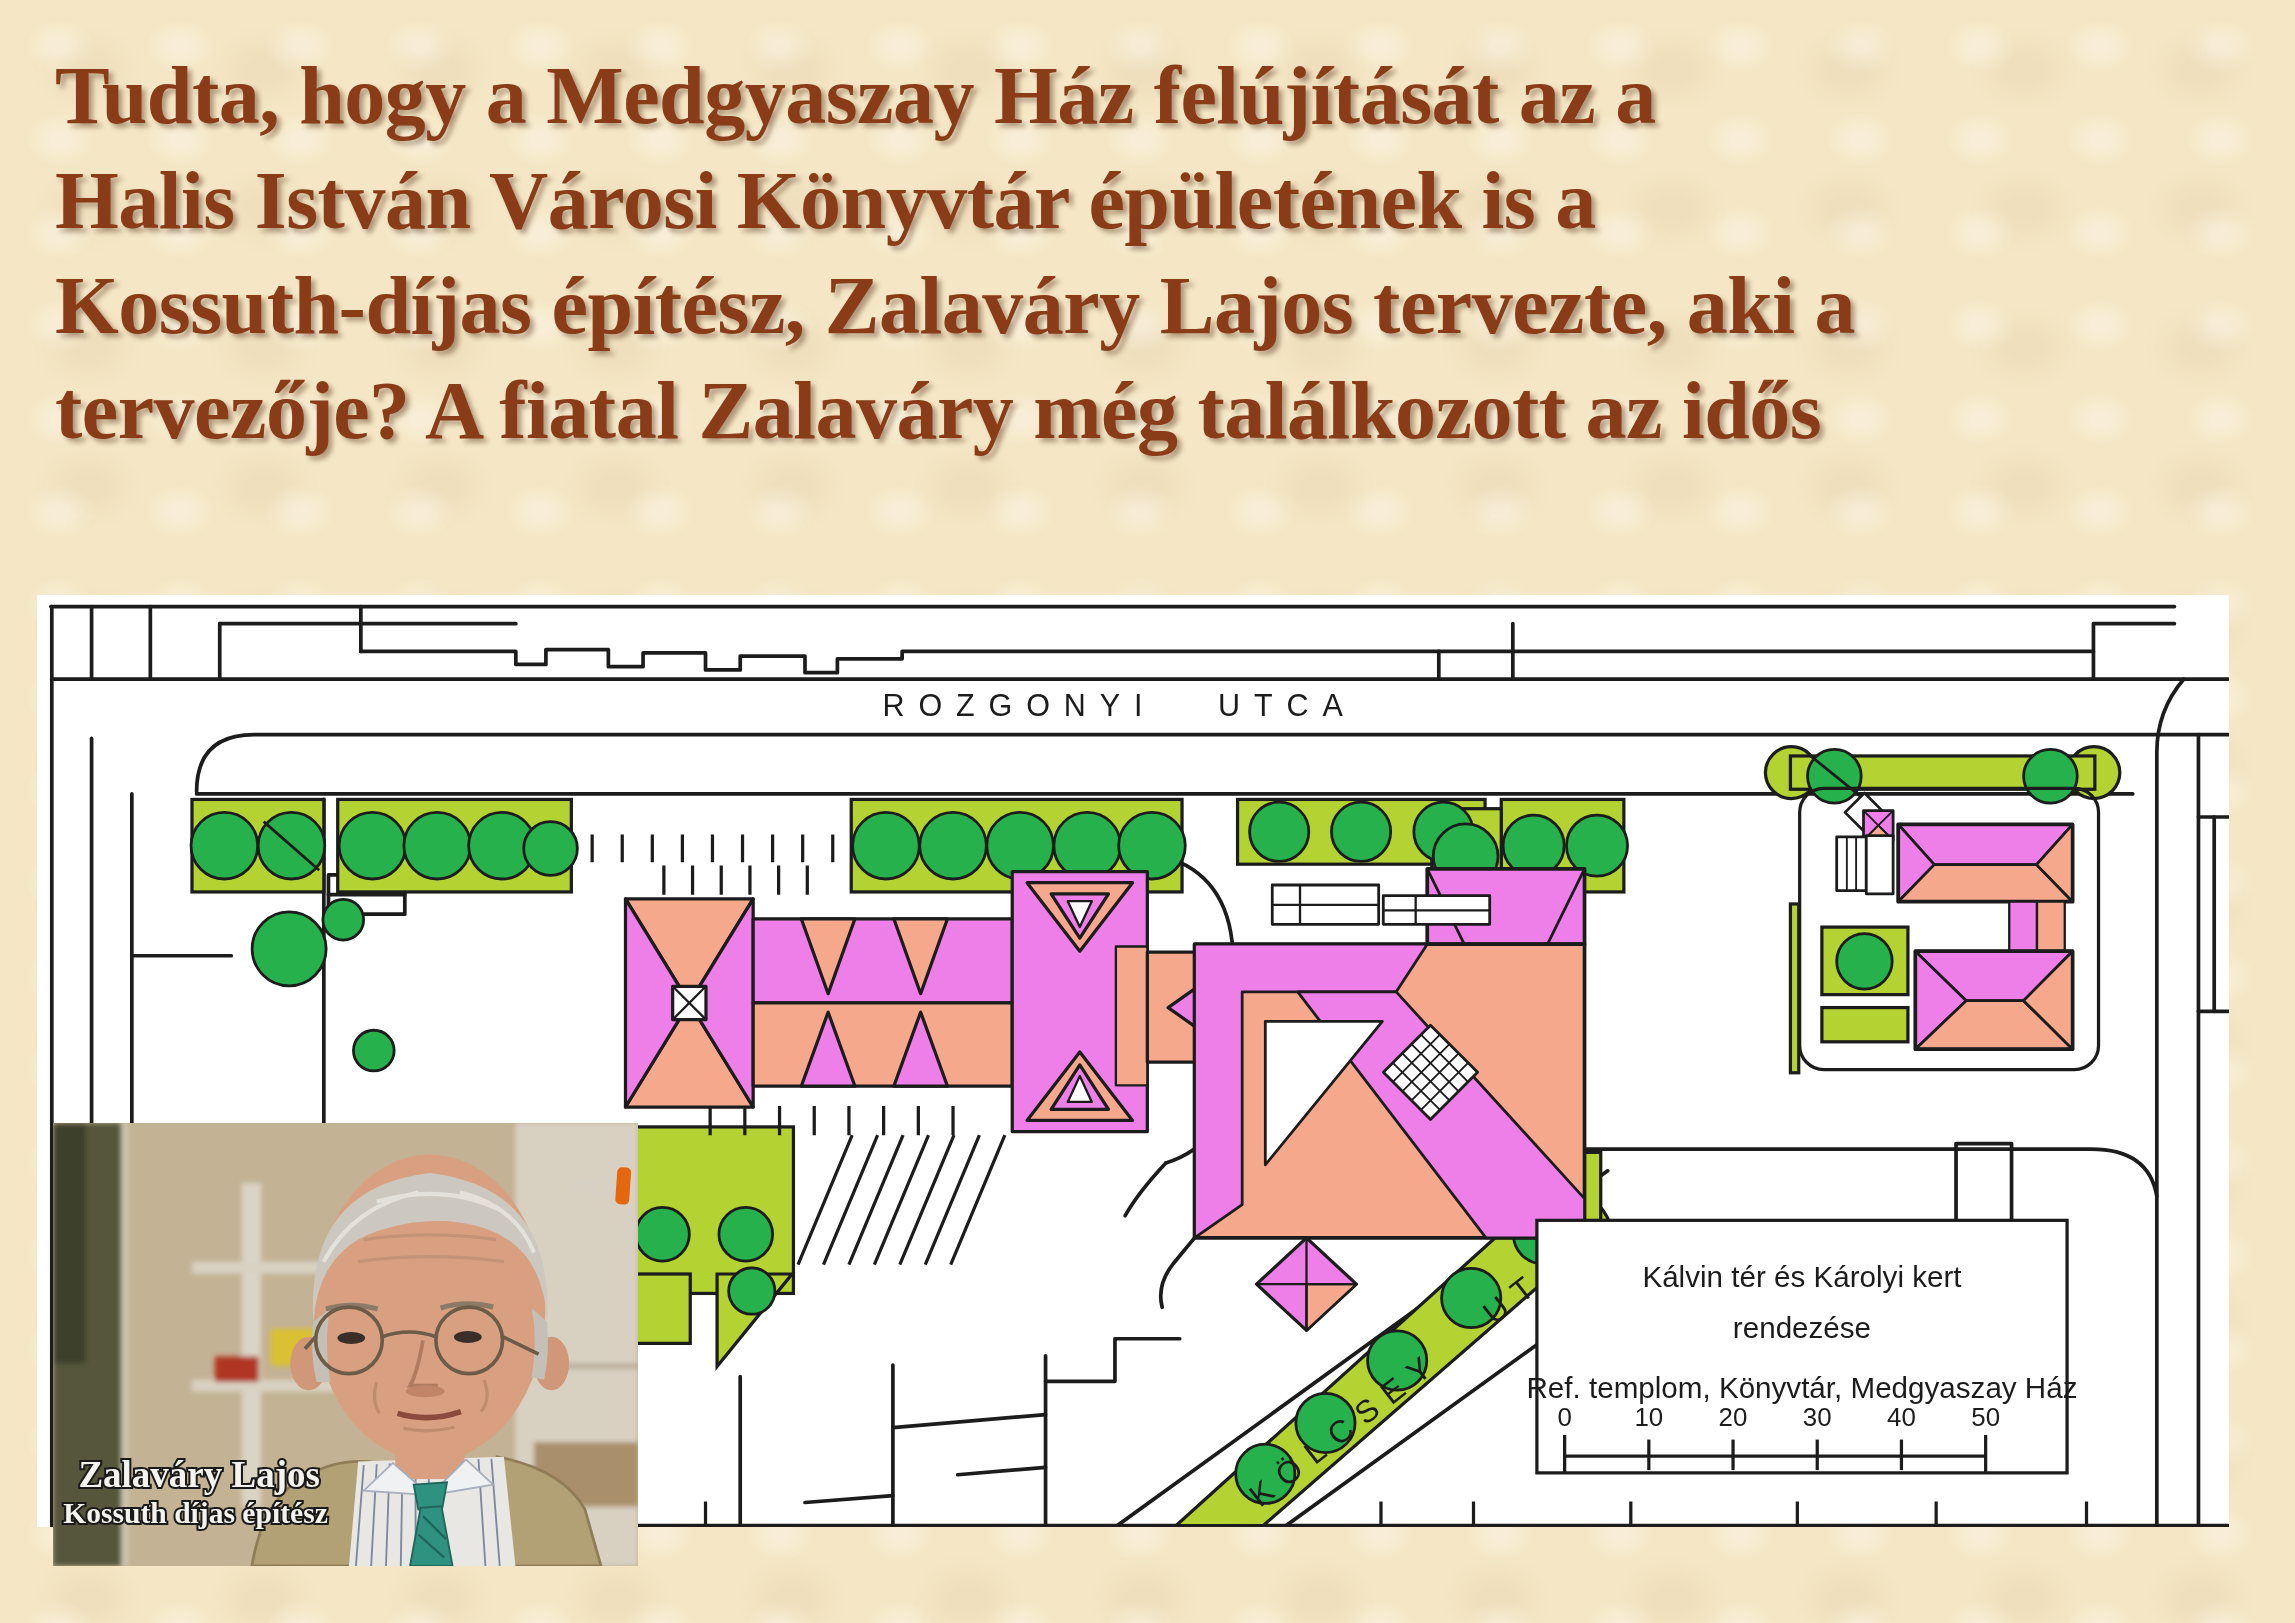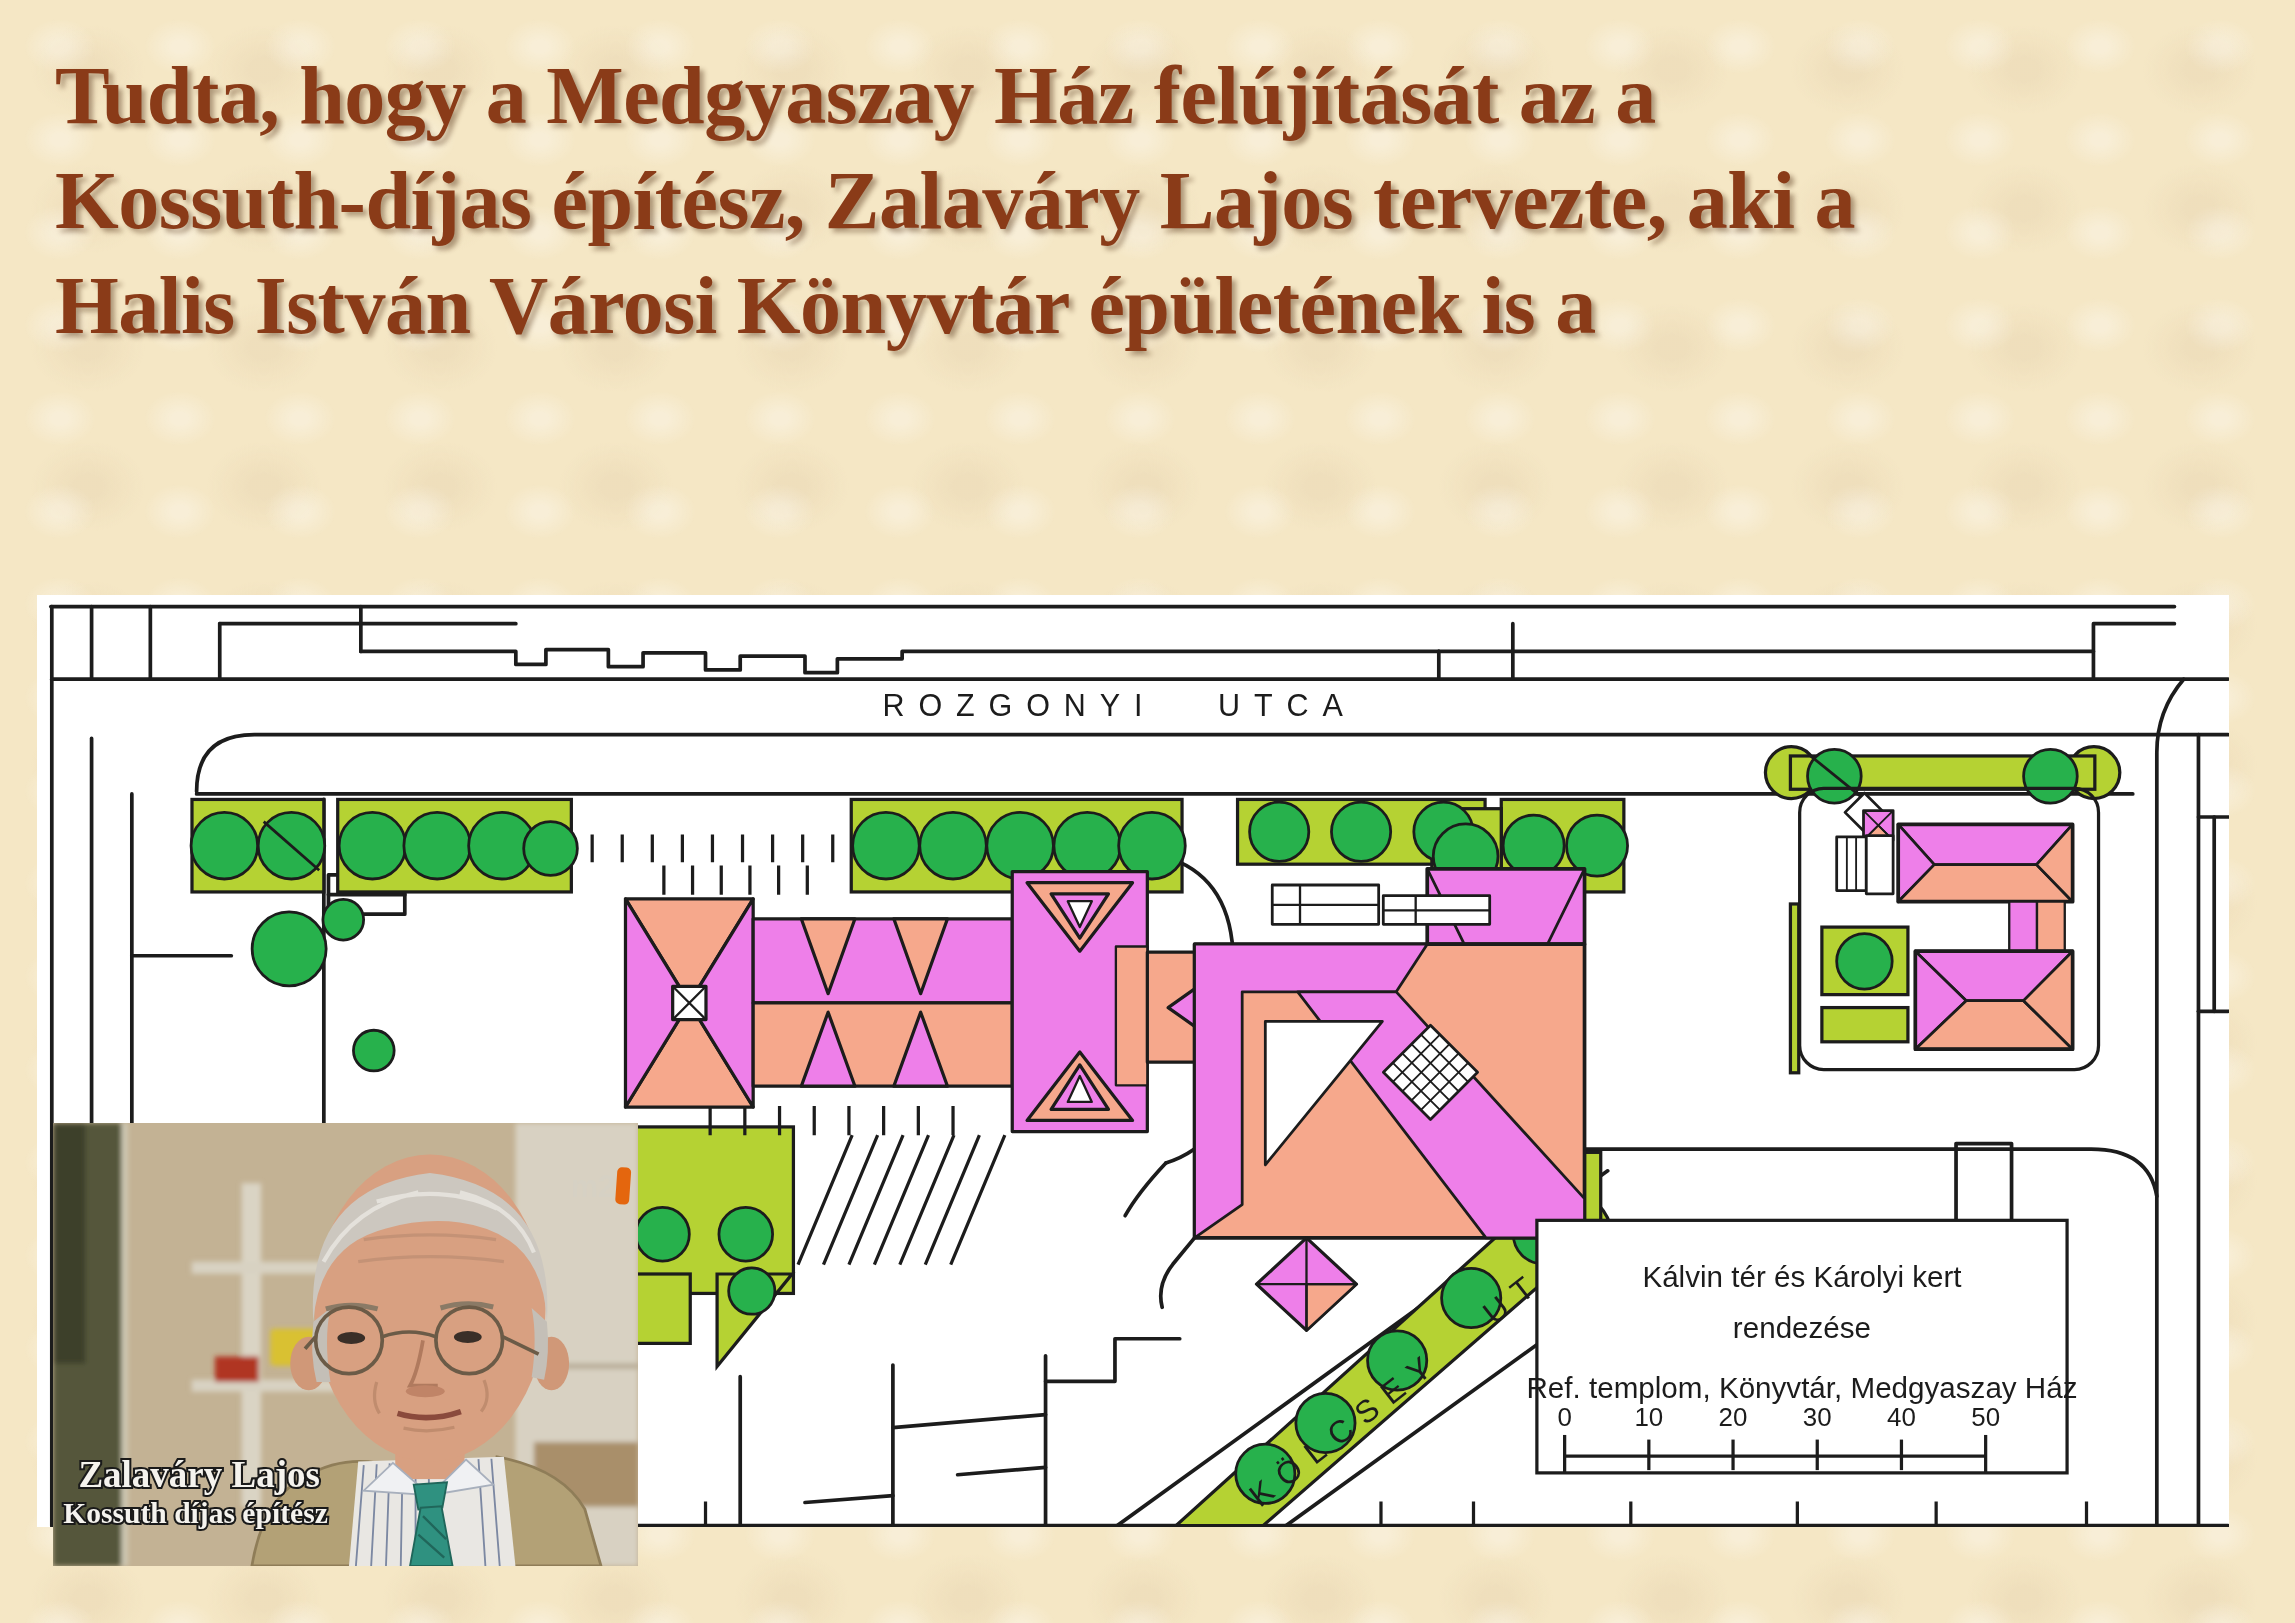--- a/index.html
+++ b/index.html
@@ -31,22 +31,23 @@
   .photo svg{position:absolute; left:0; top:0; width:100%; height:100%;}
   .maplabel{font-family:"Liberation Sans", sans-serif; fill:#1c1c1c;}
 </style>
 </head>
 <body>
 
 <div class="slide">
 
   <div class="title">
     <div>Tudta, hogy a Medgyaszay Ház felújítását az a</div>
+    <div>Halis István Városi Könyvtár épületének is a</div>
     <div>Kossuth-díjas építész, Zalaváry Lajos tervezte, aki a</div>
-    <div>Halis István Városi Könyvtár épületének is a</div>
+    <div>tervezője? A fiatal Zalaváry még találkozott az idős</div>
   </div>
 
   <div class="map">
     <svg viewBox="0 0 4738 2015" preserveAspectRatio="none">
       <rect x="0" y="0" width="4738" height="2015" fill="#ffffff"></rect>
 
       <g stroke="#1c1c1c" stroke-width="8" fill="none" stroke-linecap="round" stroke-linejoin="round">
         <path d="M30,25 H4620"></path>
         <path d="M395,62 H1035"></path>
         <path d="M32,25 V2012"></path>

